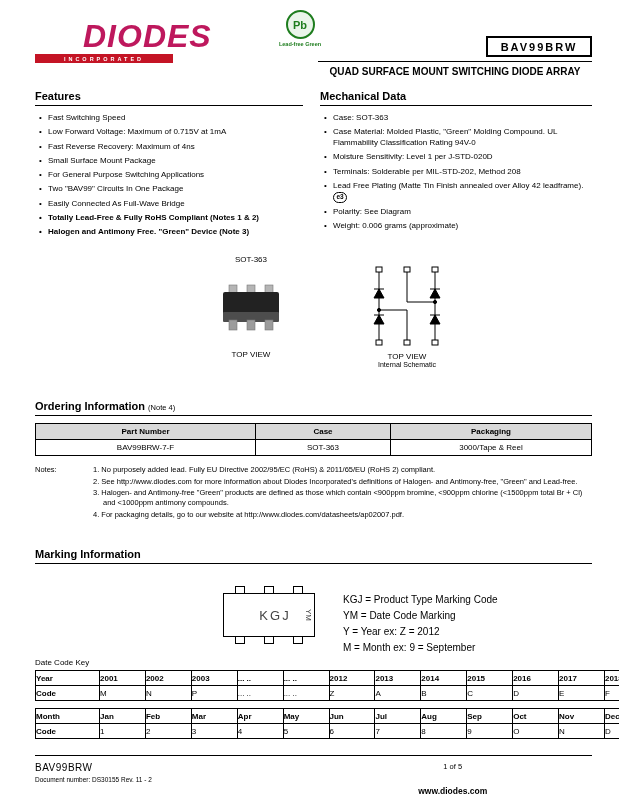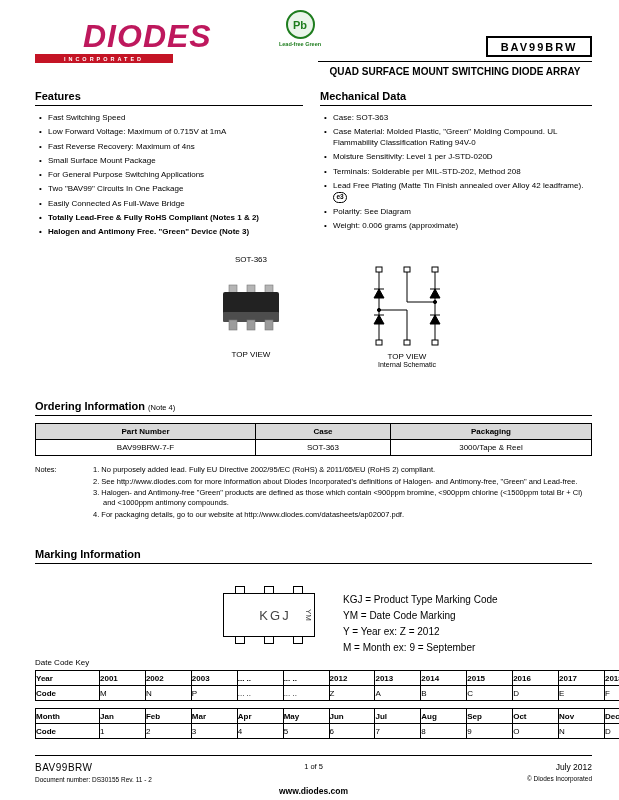--- a/index.html
+++ b/index.html
@@ -328,19 +328,15 @@
 
   <div class="footer">
     <div class="f-left">
       <div class="f-part">BAV99BRW</div>
       <div class="f-doc">Document number: DS30155 Rev. 11 - 2</div>
     </div>
     <div class="f-center">
       <div>1 of 5</div>
       <div class="f-site">www.diodes.com</div>
     </div>
-    <div class="f-right">
-      <div>July 2012</div>
-      <div class="f-copy">© Diodes Incorporated</div>
-    </div>
   </div>
 
 </div>
 
 </body></html>

